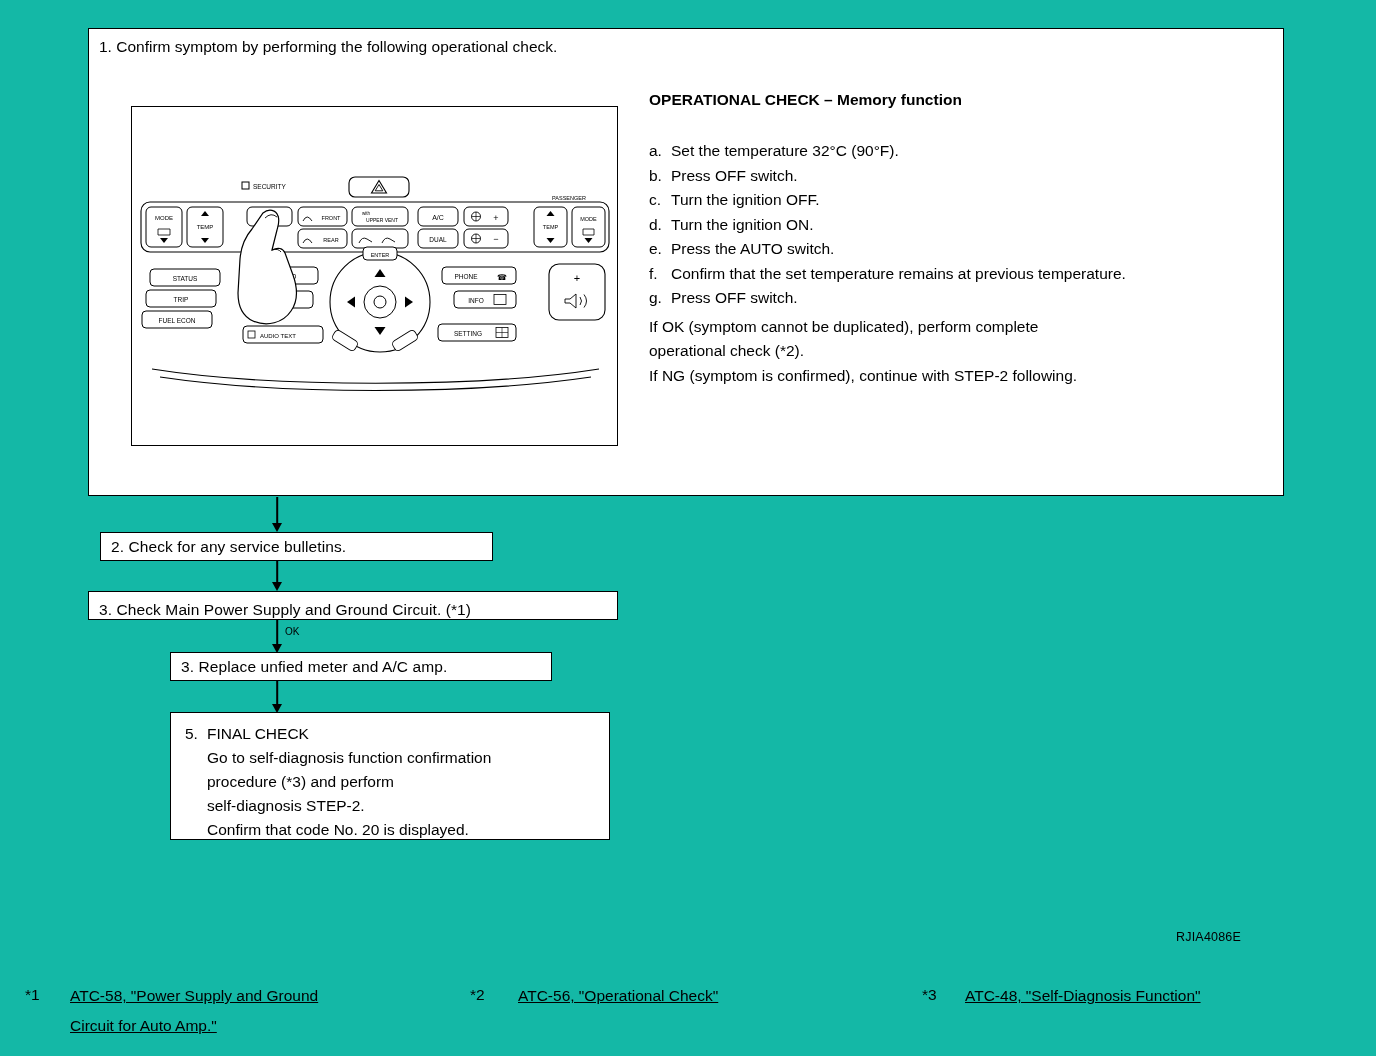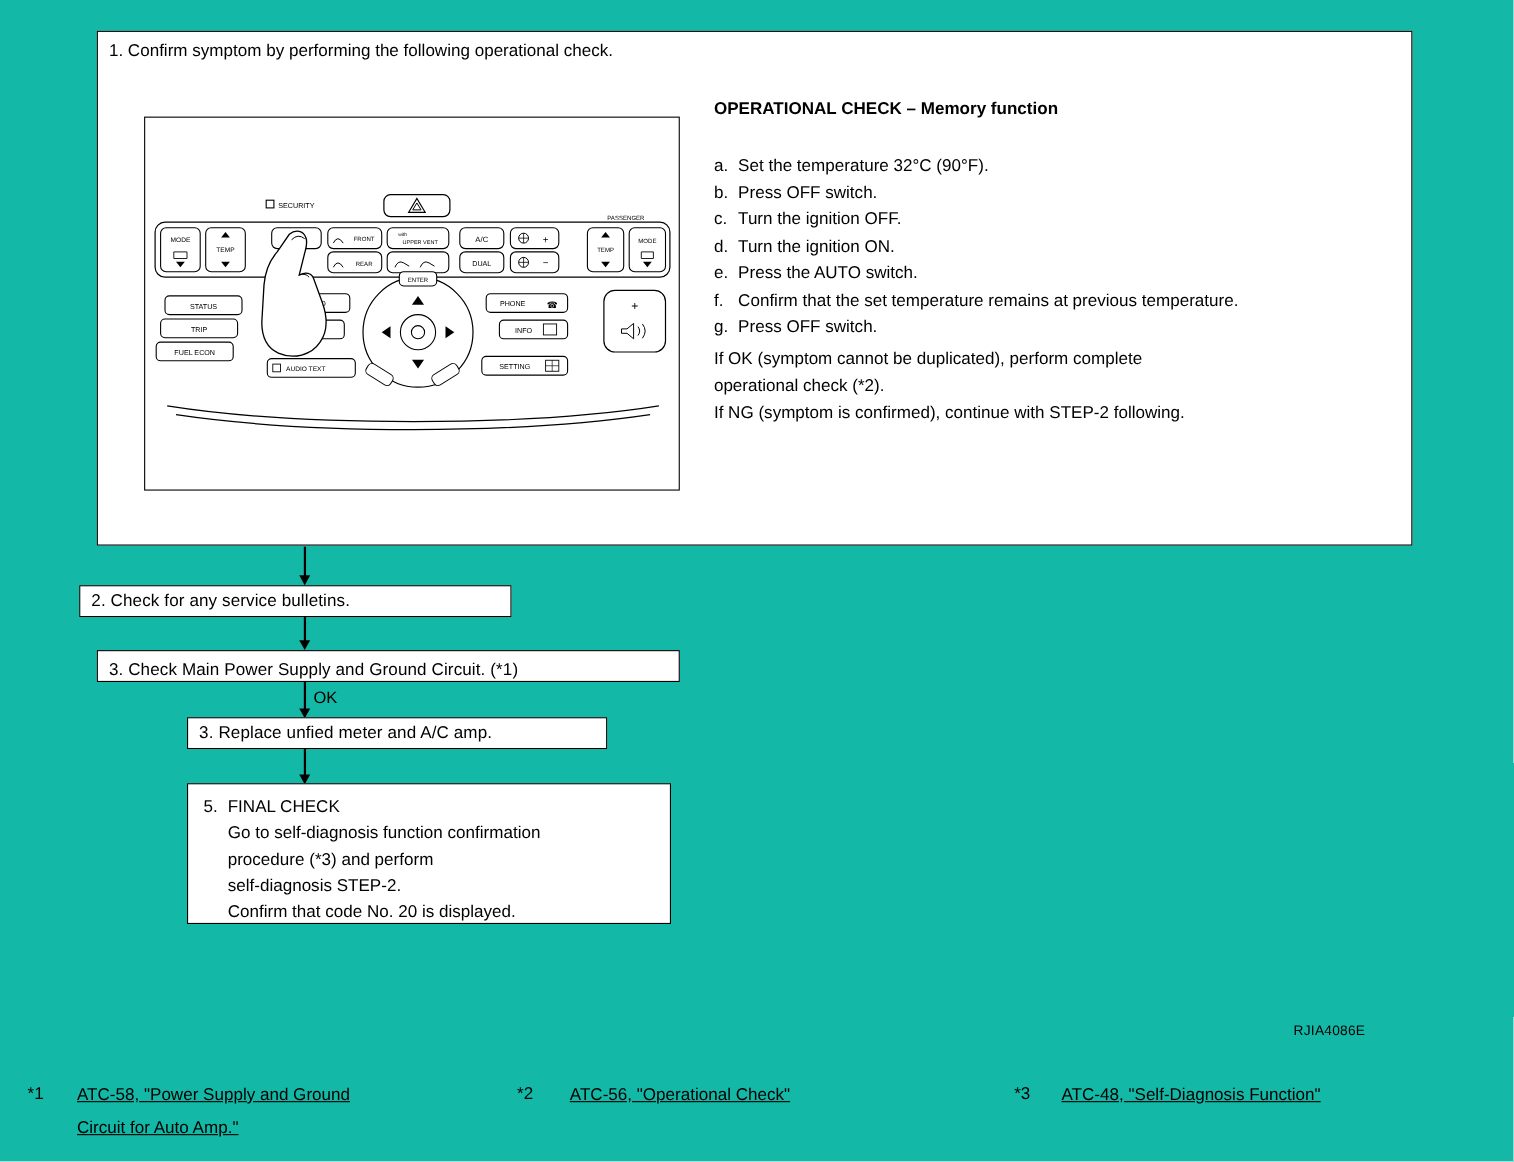--- a/index.html
+++ b/index.html
@@ -15,21 +15,21 @@
   .opcheck { position:absolute; left:560px; top:62px; width:648px; }
   .opcheck-title { font-weight:bold; font-size:15.5px; margin-bottom:30px; }
   .op-row { display:flex; font-size:15.5px; line-height:24.5px; }
   .op-row .k { width:22px; flex:0 0 22px; }
   .op-bold { font-weight:normal; font-size:15.5px; line-height:24.5px; }
   .op-bold-block { margin-top:4px; }
   .flow-arrow { position:absolute; width:12px; }
   .flow-arrow .shaft { position:absolute; left:50%; top:0; bottom:7px; width:1.6px; background:#000; transform:translateX(-50%); }
   .flow-arrow .head { position:absolute; left:50%; bottom:0; transform:translateX(-50%); width:0; height:0;
     border-left:5.5px solid transparent; border-right:5.5px solid transparent; border-top:9px solid #000; }
-  .ok-label { position:absolute; font-size:15px;text-align:center; }
+  .ok-label { position:absolute; font-size:10px;text-align:center; }
   .final-box { display:flex; align-items:flex-start; padding:9px 10px 0 14px; font-size:15.5px; }
   .final-num { width:22px; flex:0 0 22px; line-height:24px; }
   .final-lines div { line-height:24px; }
   .figure-id { position:absolute; font-size:12.5px; letter-spacing:0.2px; }
   .fn-marker { position:absolute; font-size:15.5px; }
   .fn-link { position:absolute; font-size:15.5px; line-height:30px; text-decoration:underline; color:#000; cursor:pointer; }
   svg text { fill:#000; font-family:"Liberation Sans", sans-serif; }
 </style>
 </head>
 <body>
@@ -260,21 +260,21 @@
         <div class="op-bold">If NG (symptom is confirmed), continue with STEP-2 following.</div>
       </div>
     </div>
   </div>
 
   <div class="flow-arrow" style="left:271px; top:497px; height:35px;">
     <span class="shaft"></span>
     <span class="head"></span>
   </div>
 
-  <div class="box flow-box" style="left:72px; top:532px; width:393px; height:29px;">
+  <div class="box flow-box" style="left:100px; top:532px; width:393px; height:29px;">
     <span>2. Check for any service bulletins.</span>
   </div>
 
   <div class="flow-arrow" style="left:271px; top:561px; height:30px;">
     <span class="shaft"></span>
     <span class="head"></span>
   </div>
 
   <div class="box flow-box" style="left:88px; top:591px; width:530px; height:29px;align-items:flex-end;">
     <span>3. Check Main Power Supply and Ground Circuit. (*1)</span>

